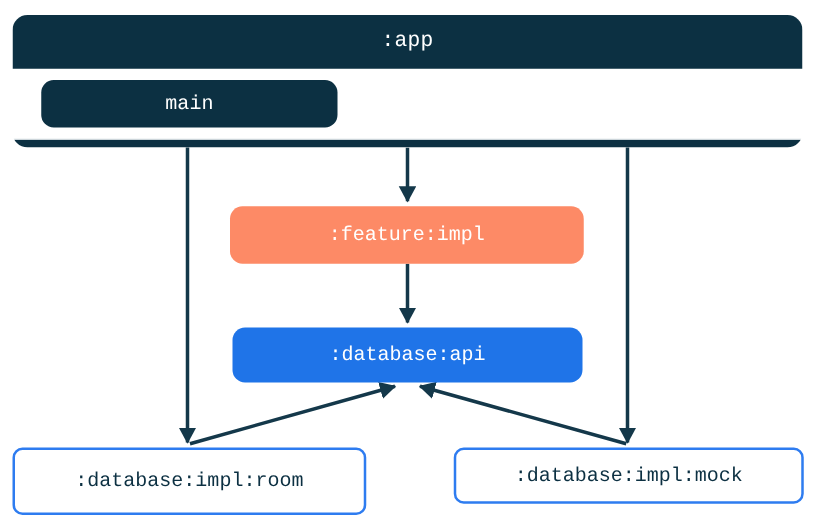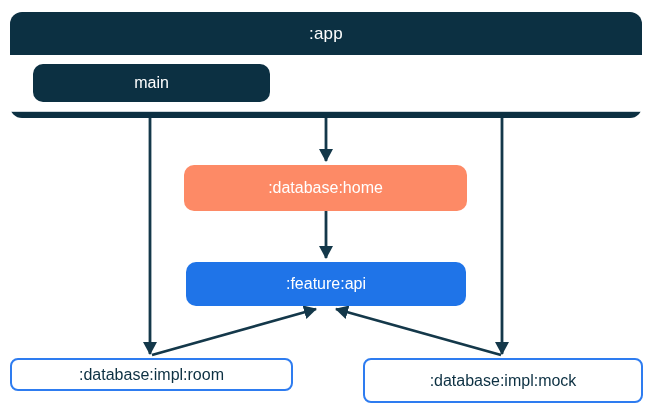--- a/index.html
+++ b/index.html
@@ -14,20 +14,21 @@
   }
   * { box-sizing: border-box; margin: 0; padding: 0; }
   html, body { background: #ffffff; }
   body { font-family: "Liberation Sans", sans-serif; }
   .canvas {
     position: relative;
     width: 652px;
     height: 412px;
     background: var(--white);
     overflow: hidden;
+    font-family: Liberation Mono, monospace;
   }
   .edges-layer {
     position: absolute;
     left: 0; top: 0;
     pointer-events: none;
   }
   
   .app-node {
     position: absolute;
     left: 10px; top: 12px;
@@ -100,21 +101,21 @@
     color: #ffffff;
   }
   .module.impl {
     background: var(--white);
     border: 2px solid var(--box_border_blue);
     border-radius: 8px;
     color: var(--navy);
   }
   .module.impl-room {
     left: 10px; top: 358px;
-    width: 283px; height: 33px;
+    width: 283px; height: 54px;
   }
   .module.impl-mock {
     left: 363px; top: 358px;
     width: 280px; height: 45px;
   }
   .edge-line {
     stroke: var(--edge);
     stroke-width: 2.8;
     fill: none;
   }
@@ -144,25 +145,25 @@
     </div>
     <div class="app-body">
       <div class="sourceset main">
         <span>main</span>
       </div>
     </div>
     <div class="app-footer"></div>
   </div>
 
   <div class="module feature-home">
-    <span>:database:home</span>
+    <span>:feature:impl</span>
   </div>
 
   <div class="module database-api">
-    <span>:feature:api</span>
+    <span>:database:api</span>
   </div>
 
   <div class="module impl impl-room">
     <span>:database:impl:room</span>
   </div>
 
   <div class="module impl impl-mock">
     <span>:database:impl:mock</span>
   </div>
 

